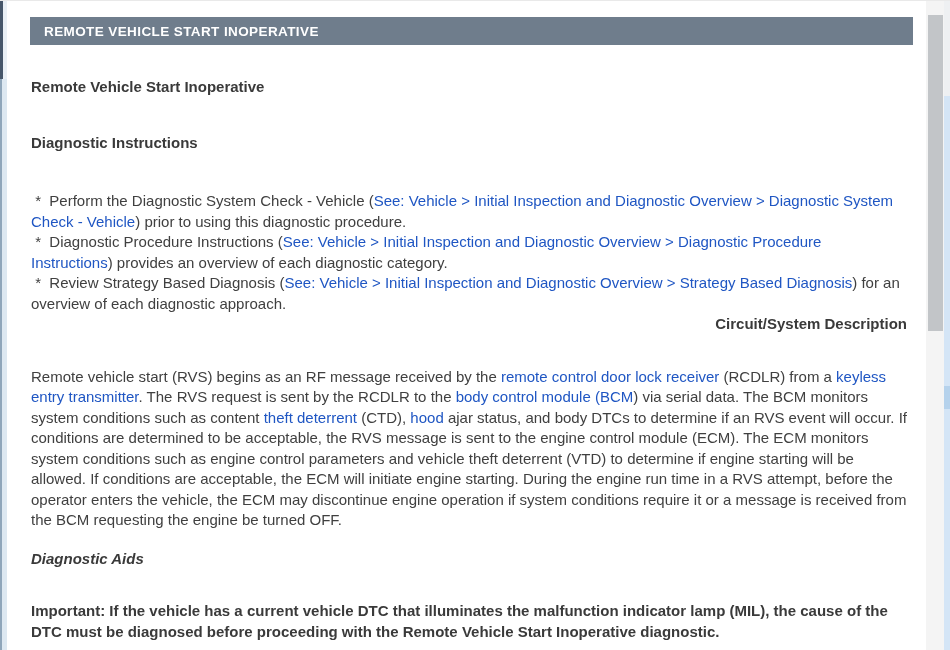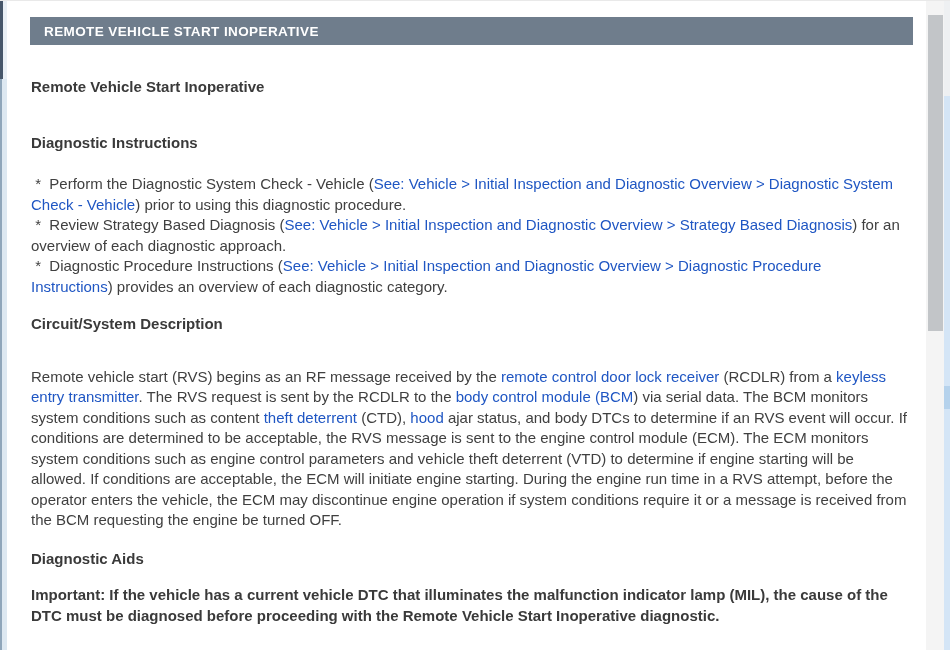--- a/index.html
+++ b/index.html
@@ -35,25 +35,25 @@
     position:absolute; left:31px; top:44px; width:876px;
     font-size:15px; line-height:20.5px;
   }
   .doc-heading { font-weight:700; color:#3a3a3a; margin:0; font-size:15px; }
   .para { margin:0; white-space:pre-wrap; }
   .bold-para { font-weight:700; color:#3a3a3a; }
   .doc-link { color:#1f56c3; text-decoration:none; cursor:pointer; }
 
   .mt-title    { margin-top:32px; }
   .mt-di       { margin-top:35px; }
-  .mt-bullets  { margin-top:21px; }
-  .mt-csd      { margin-top:17px; }
+  .mt-bullets  { margin-top:38px; }
+  .mt-csd      { margin-top:0;text-align:right; }
   .mt-desc     { margin-top:32px; }
-  .mt-da       { margin-top:18px; }
-  .mt-imp      { margin-top:16px; }
+  .mt-da       { margin-top:18px;font-style:italic; }
+  .mt-imp      { margin-top:32px; }
   .mt-note     { margin-top:41px; }
 </style>
 </head>
 <body>
 
 <div class="left-dark"></div>
 <div class="left-strip-top"></div>
 <div class="left-line"></div>
 <div class="left-strip"></div>
 
@@ -68,22 +68,22 @@
 </div>
 
 <div class="content">
 
   <p class="doc-heading mt-title">Remote Vehicle Start Inoperative</p>
 
   <p class="doc-heading mt-di">Diagnostic Instructions</p>
 
   <div class="mt-bullets">
     <p class="para"><span> *  Perform the Diagnostic System Check - Vehicle (</span><a class="doc-link" href="#">See: Vehicle &gt; Initial Inspection and Diagnostic Overview &gt; Diagnostic System Check - Vehicle</a><span>) prior to using this diagnostic procedure.</span></p>
+    <p class="para"><span> *  Diagnostic Procedure Instructions (</span><a class="doc-link" href="#">See: Vehicle &gt; Initial Inspection and Diagnostic Overview &gt; Diagnostic Procedure Instructions</a><span>) provides an overview of each diagnostic category.</span></p>
     <p class="para"><span> *  Review Strategy Based Diagnosis (</span><a class="doc-link" href="#">See: Vehicle &gt; Initial Inspection and Diagnostic Overview &gt; Strategy Based Diagnosis</a><span>) for an overview of each diagnostic approach.</span></p>
-    <p class="para"><span> *  Diagnostic Procedure Instructions (</span><a class="doc-link" href="#">See: Vehicle &gt; Initial Inspection and Diagnostic Overview &gt; Diagnostic Procedure Instructions</a><span>) provides an overview of each diagnostic category.</span></p>
   </div>
 
   <p class="doc-heading mt-csd">Circuit/System Description</p>
 
   <p class="para mt-desc"><span>Remote vehicle start (RVS) begins as an RF message received by the </span><a class="doc-link" href="#">remote control door lock receiver</a><span> (RCDLR) from a </span><a class="doc-link" href="#">keyless entry transmitter</a><span>. The RVS request is sent by the RCDLR to the </span><a class="doc-link" href="#">body control module (BCM</a><span>) via serial data. The BCM monitors system conditions such as content </span><a class="doc-link" href="#">theft deterrent</a><span> (CTD), </span><a class="doc-link" href="#">hood</a><span> ajar status, and body DTCs to determine if an RVS event will occur. If conditions are determined to be acceptable, the RVS message is sent to the engine control module (ECM). The ECM monitors system conditions such as engine control parameters and vehicle theft deterrent (VTD) to determine if engine starting will be allowed. If conditions are acceptable, the ECM will initiate engine starting. During the engine run time in a RVS attempt, before the operator enters the vehicle, the ECM may discontinue engine operation if system conditions require it or a message is received from the BCM requesting the engine be turned OFF.</span></p>
 
   <p class="doc-heading mt-da">Diagnostic Aids</p>
 
   <p class="para bold-para mt-imp">Important: If the vehicle has a current vehicle DTC that illuminates the malfunction indicator lamp (MIL), the cause of the DTC must be diagnosed before proceeding with the Remote Vehicle Start Inoperative diagnostic.</p>
 

